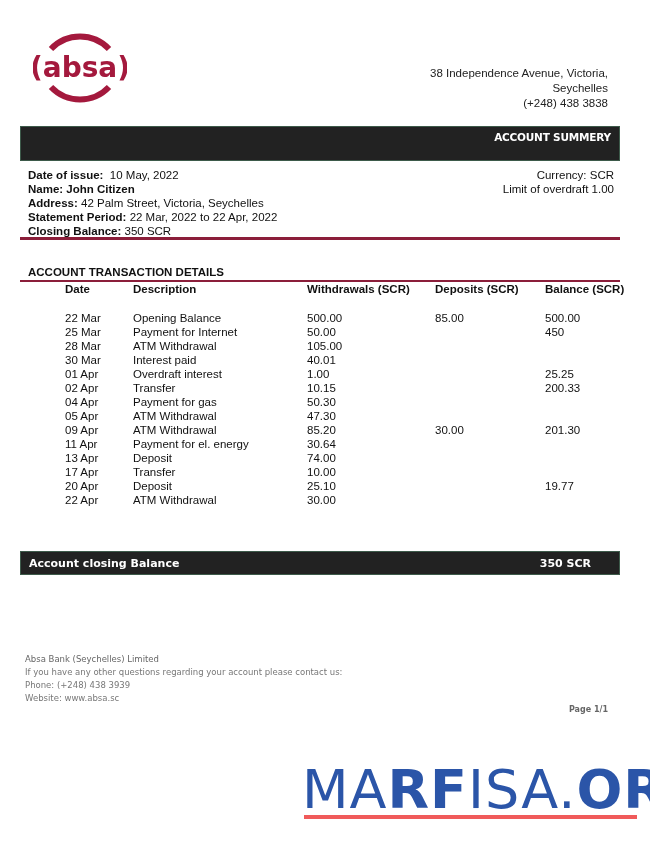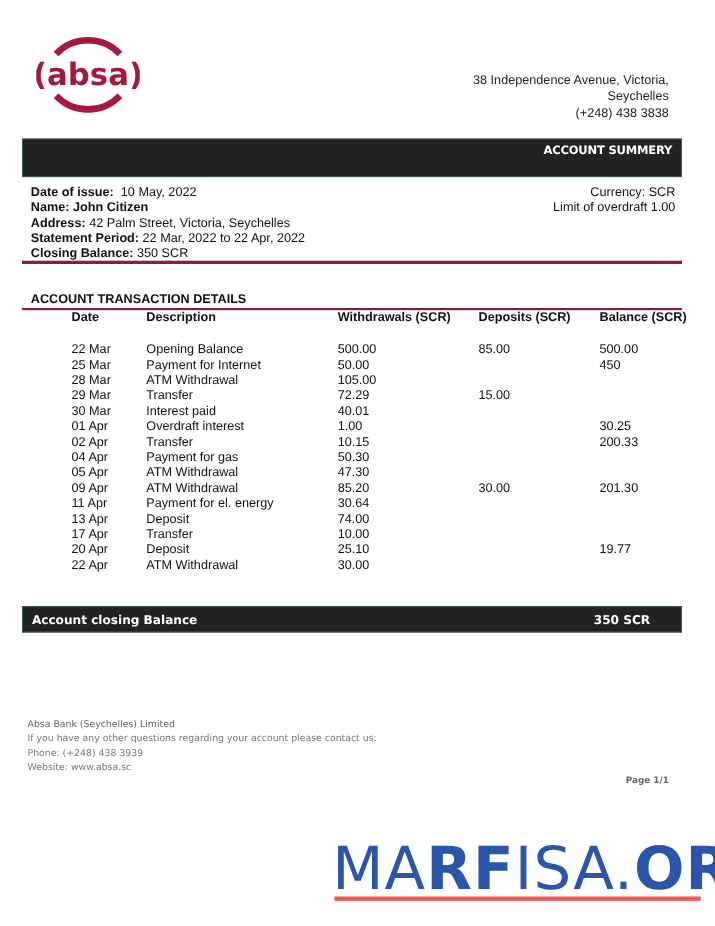--- a/index.html
+++ b/index.html
@@ -98,39 +98,32 @@
         <td>450</td>
       </tr>
       <tr>
         <td>28 Mar</td>
         <td>ATM Withdrawal</td>
         <td>105.00</td>
         <td></td>
         <td></td>
       </tr>
       <tr>
-        <td>29 Mar</td>
-        <td>Transfer</td>
-        <td>72.29</td>
-        <td>15.00</td>
-        <td></td>
-      </tr>
-      <tr>
         <td>30 Mar</td>
         <td>Interest paid</td>
         <td>40.01</td>
         <td></td>
         <td></td>
       </tr>
       <tr>
         <td>01 Apr</td>
         <td>Overdraft interest</td>
         <td>1.00</td>
         <td></td>
-        <td>30.25</td>
+        <td>25.25</td>
       </tr>
       <tr>
         <td>02 Apr</td>
         <td>Transfer</td>
         <td>10.15</td>
         <td></td>
         <td>200.33</td>
       </tr>
       <tr>
         <td>04 Apr</td>

